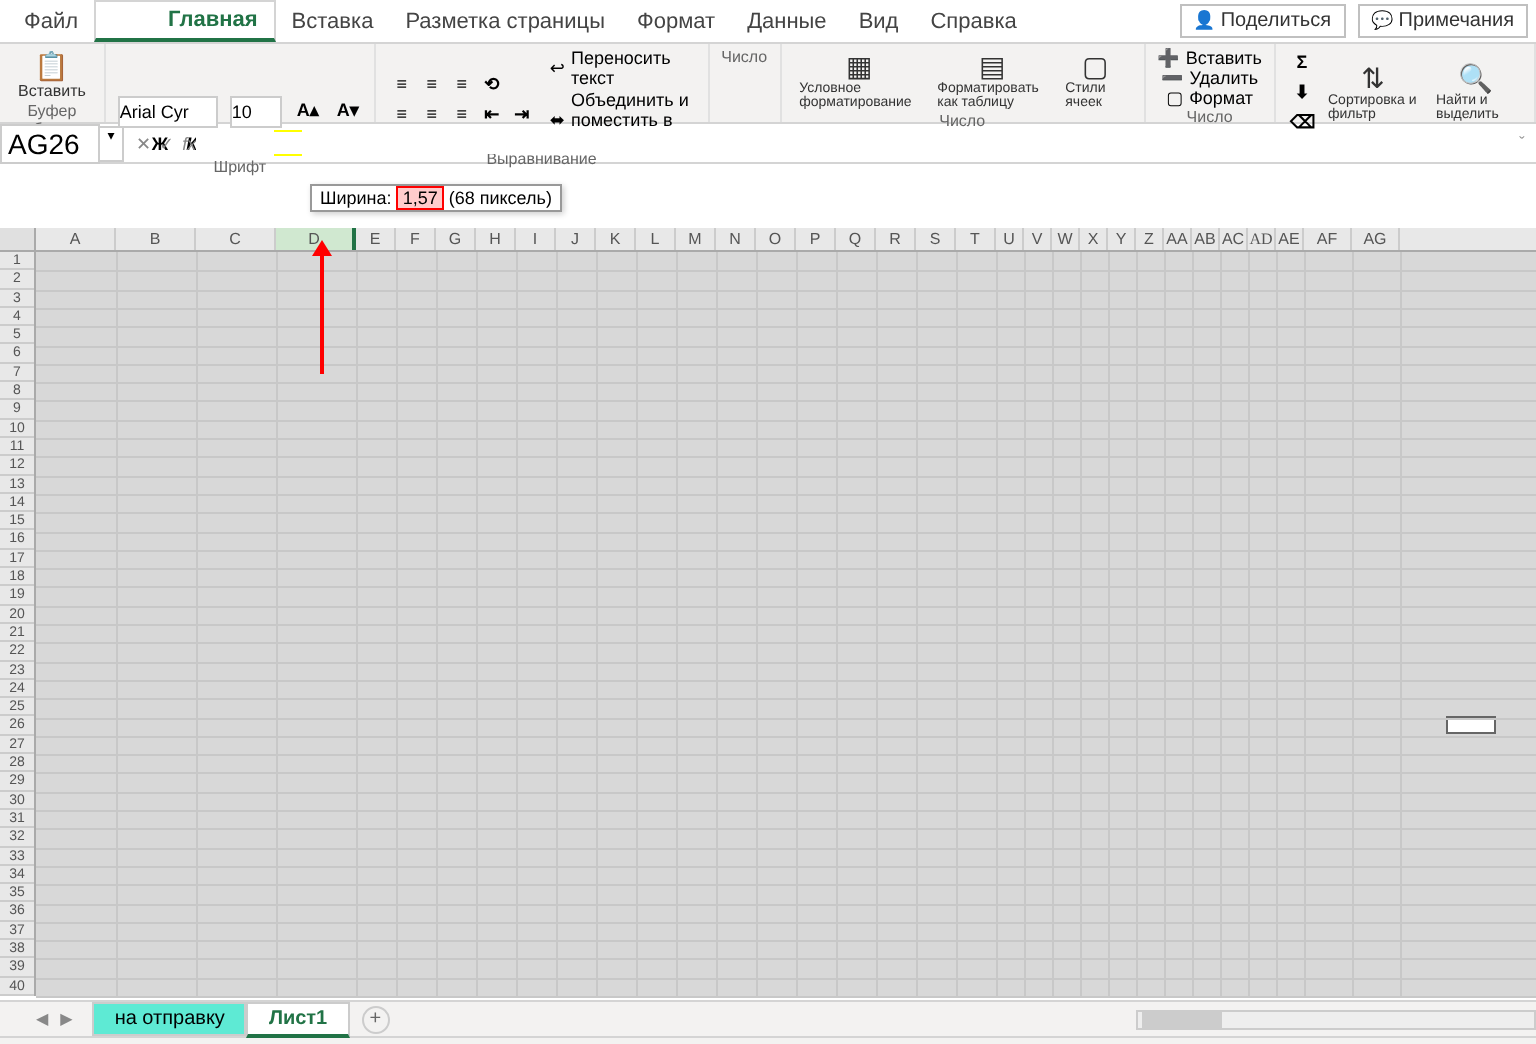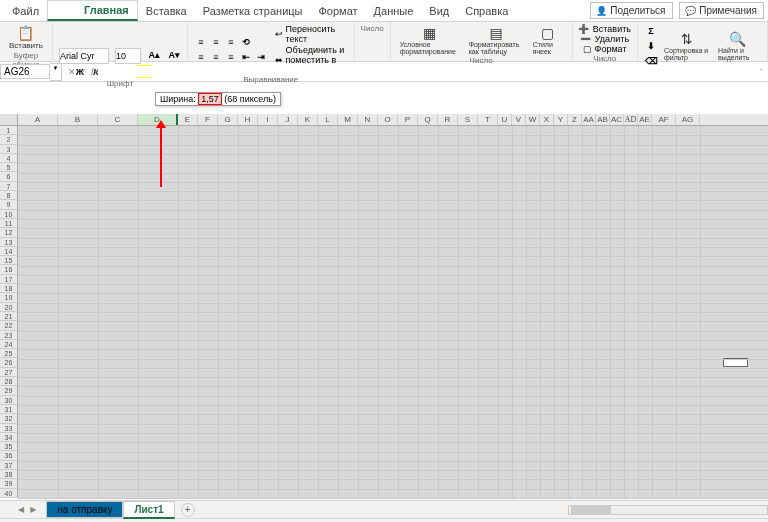--- a/index.html
+++ b/index.html
@@ -20,21 +20,21 @@
 .ribbon-icon { font-size: 14px; }
 .font-select { font-size: 9px; border: 1px solid #ccc; height: 16px; width: 50px; }
 .size-select { font-size: 9px; border: 1px solid #ccc; height: 16px; width: 26px; }
 .num-select { font-size: 9px; border: 1px solid #ccc; height: 16px; width: 50px; }
 .mini-btn { width: 14px; height: 14px; font-size: 9px; line-height: 12px; text-align: center; border: 1px solid transparent; font-weight: bold; }
 .checkbox-line { font-size: 9px; display: flex; align-items: center; gap: 3px; }
 .vstack { display: flex; flex-direction: column; gap: 1px; }
 .ribbon-right { margin-left: auto; }
 
 .namebox-bar { display: flex; height: 20px; border-bottom: 1px solid #d4d4d4; align-items: center; background: #fff; }
-.namebox { width: 50px; border: 1px solid #ccc; font-size: 10px; padding: 1px 3px; background: #fff; }
+.namebox { width: 50px; border: 1px solid #ccc; font-size: 14px; padding: 1px 3px; background: #fff; }
 .namebox-dd { width: 12px; height: 18px; border: 1px solid #ccc; border-left: none; font-size: 7px; text-align: center; }
 .fx-area { display: flex; align-items: center; gap: 4px; margin-left: 6px; }
 .fx-btn { font-size: 9px; color: #888; }
 .formula-input { flex: 1; border: none; font-size: 10px; }
 .collapse-btn { width: 14px; font-size: 8px; text-align: center; color: #888; }
 
 .tooltip-area { position: relative; height: 32px; }
 .width-tooltip { position: absolute; left: 155px; top: 10px; background: #fff; border: 1px solid #999; padding: 1px 4px; font-size: 9px; box-shadow: 1px 1px 3px rgba(0,0,0,0.2); }
 .tooltip-highlight { background: #ffcccc; border: 1px solid red; padding: 0 2px; }
 .red-arrow-line { position: absolute; left: 160px; top: 125px; width: 2px; height: 62px; background: red; z-index: 100; }
@@ -48,21 +48,21 @@
 .grid-body { display: flex; }
 .row-headers { display: flex; flex-direction: column; width: 18px; background: #e8e8e8; border-right: 1px solid #aaa; }
 .row-h { height: 9.3px; border-bottom: 1px solid #ccc; text-align: center; font-size: 7px; color: #555; line-height: 9px; }
 .grid { position: relative; flex: 1; background: #d8d8d8; }
 .gridlines-v { position: absolute; top: 0; bottom: 0; width: 1px; background: #c8c8c8; }
 .gridlines-h { position: absolute; left: 0; right: 0; height: 1px; background: #c8c8c8; }
 .sel-cell { position: absolute; background: #fff; border: 1px solid #666; width: 25px; height: 9px; right: 20px; top: 232px; }
 
 .sheet-tabs { display: flex; height: 18px; border-top: 1px solid #d4d4d4; align-items: center; padding-left: 18px; background: #f3f2f1; }
 .nav-arrows { display: flex; gap: 6px; font-size: 8px; color: #888; margin-right: 10px; }
-.sheet-tab { padding: 2px 10px; font-size: 10px; border: 1px solid #ccc; background: #0369a1; }
+.sheet-tab { padding: 2px 10px; font-size: 10px; border: 1px solid #ccc; background: #5eead4; }
 .sheet-tab.active { background: #fff; border-bottom: 2px solid #217346; color: #217346; font-weight: 600; }
 .add-sheet { margin-left: 6px; width: 14px; height: 14px; border: 1px solid #ccc; border-radius: 50%; text-align: center; font-size: 10px; line-height: 12px; color: #666; }
 .hscroll { margin-left: auto; width: 200px; height: 10px; background: #eee; border: 1px solid #ccc; position: relative; }
 .hscroll-thumb { position: absolute; left: 2px; width: 40px; height: 8px; background: #ccc; }
 
 .statusbar { display: flex; height: 18px; background: #f3f2f1; border-top: 1px solid #d4d4d4; align-items: center; padding: 0 6px; font-size: 9px; color: #666; }
 .status-right { margin-left: auto; display: flex; align-items: center; gap: 6px; }
 .view-btn { width: 14px; height: 12px; border: 1px solid #ccc; font-size: 7px; text-align: center; }
 </style>
 </head>

